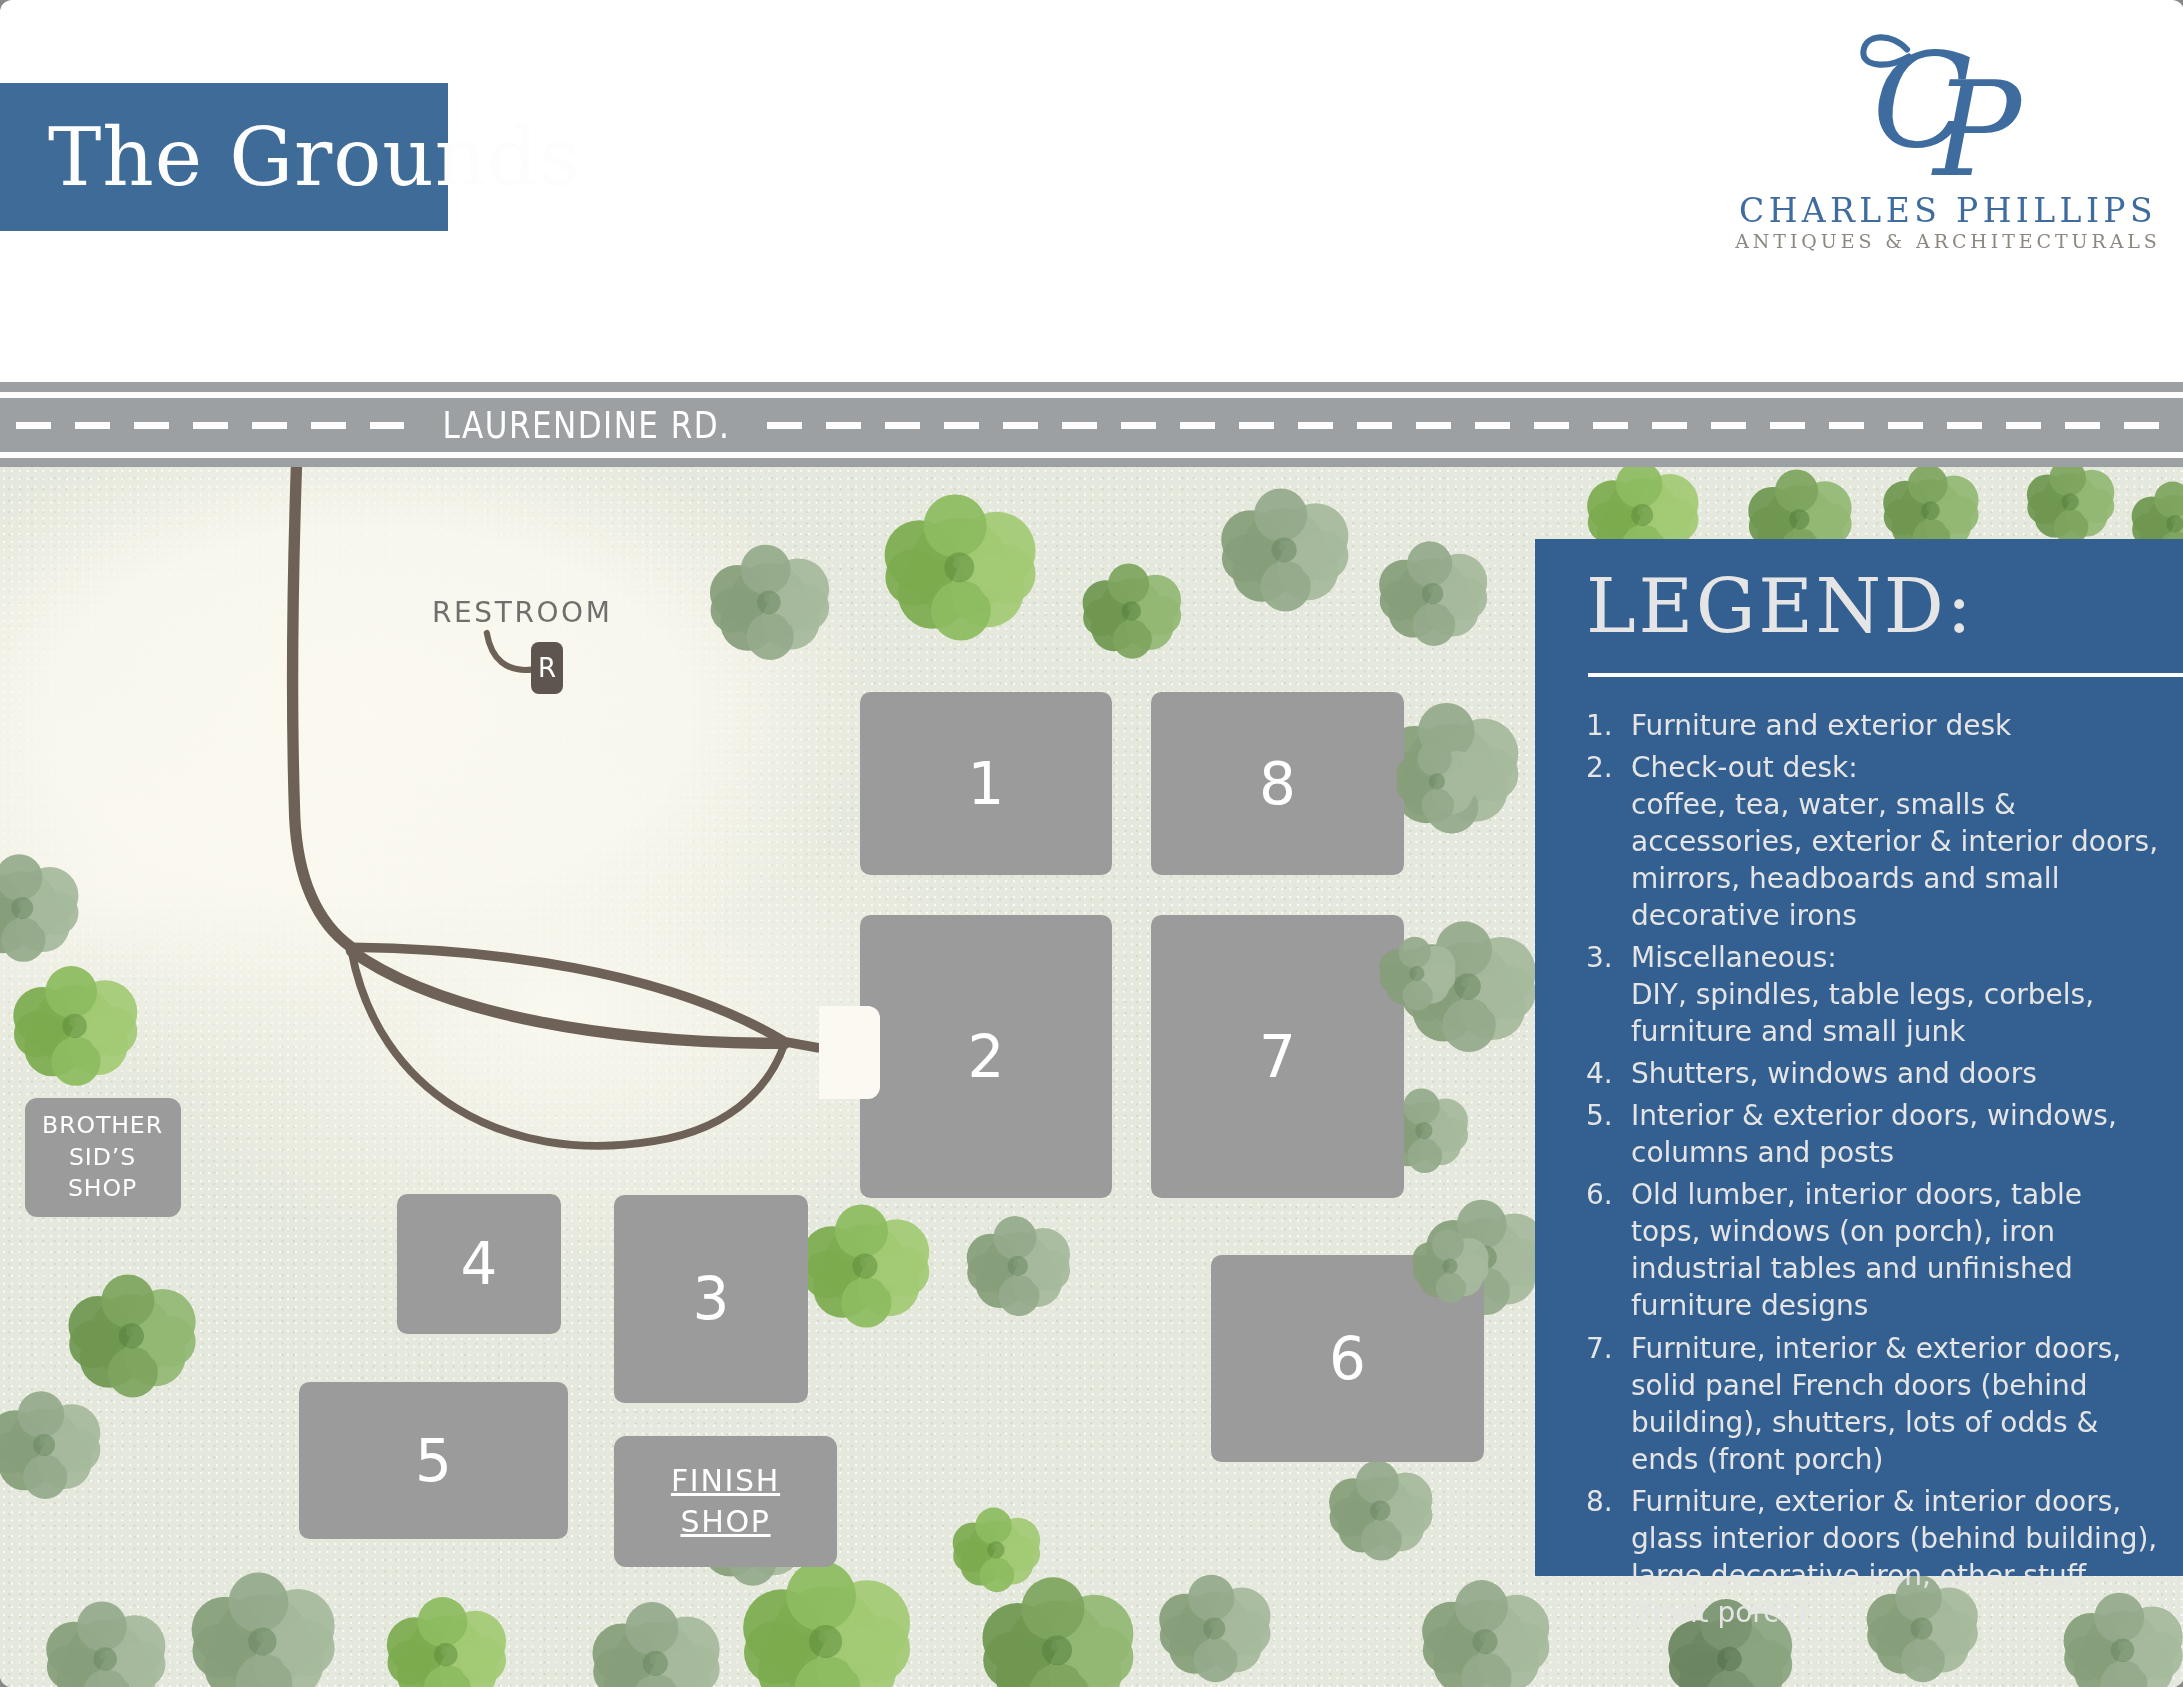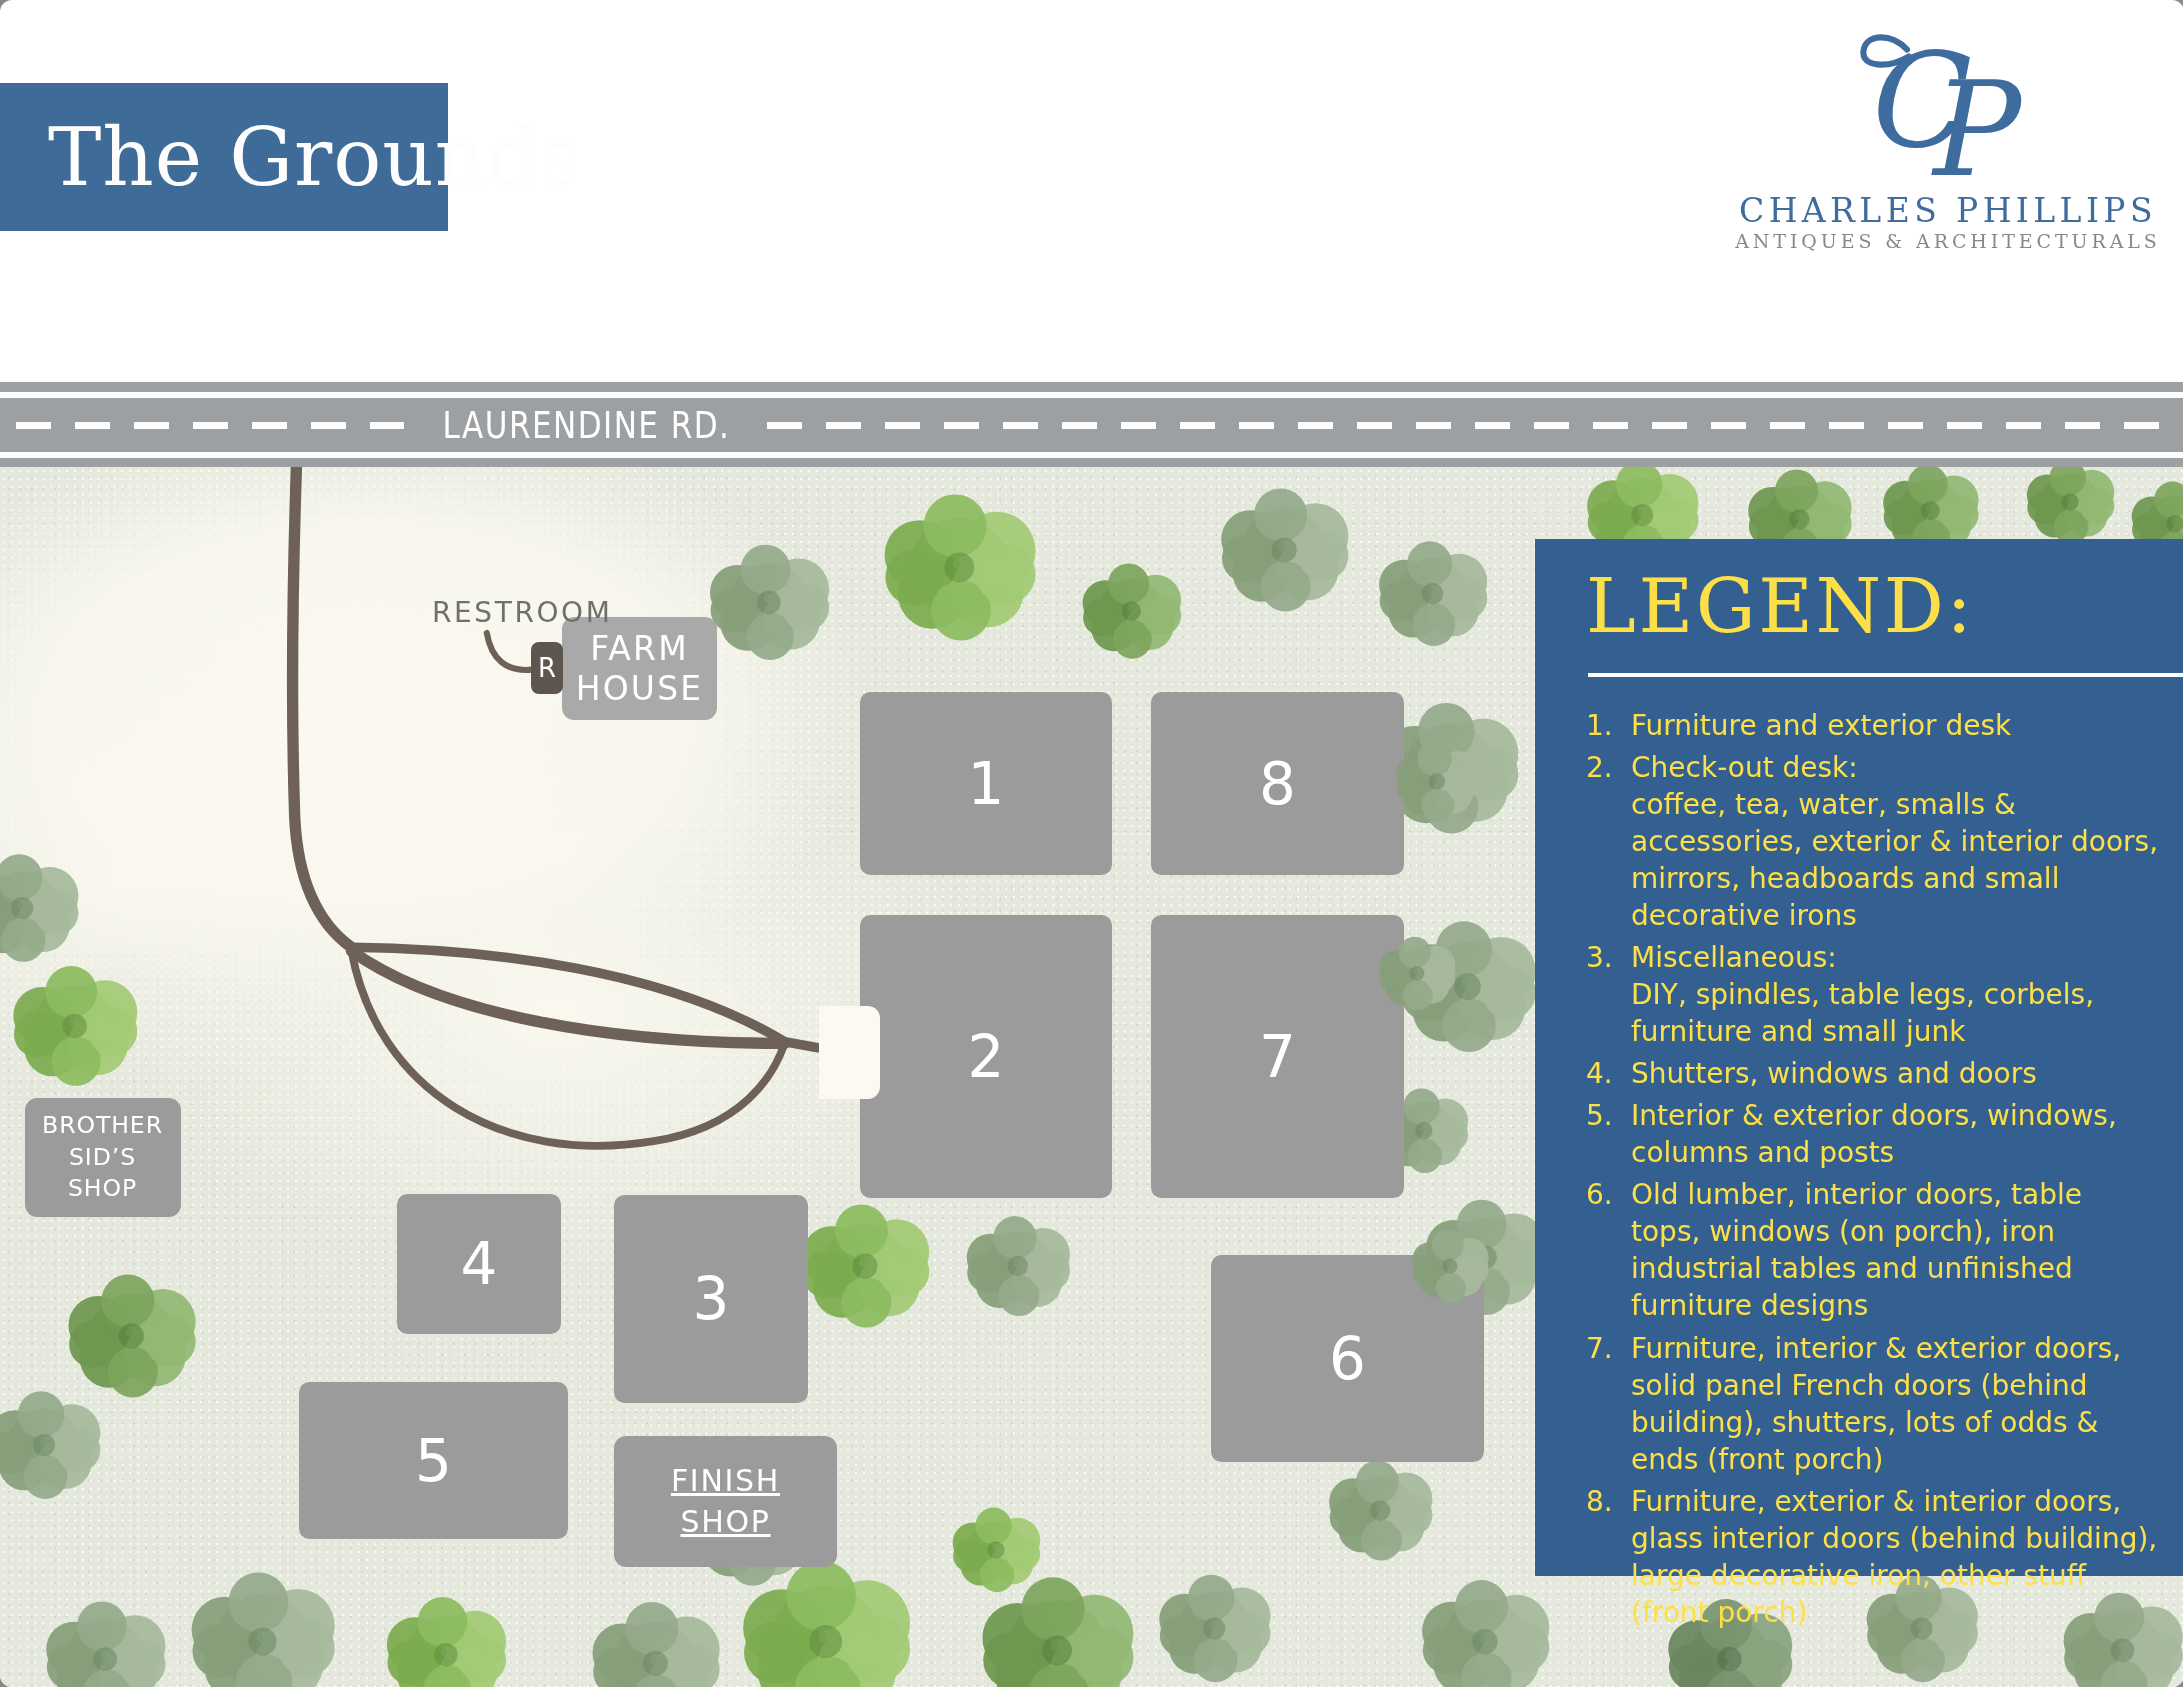--- a/index.html
+++ b/index.html
@@ -88,21 +88,21 @@
     position:absolute; left:432px; top:129px; z-index:6;
     color:var(--label-gray); font-size:28px; letter-spacing:2.6px;
   }
   #door-notch{
     position:absolute; left:819px; top:539px; width:61px; height:93px;
     background:var(--cream); border-radius:0 12.2px 12.2px 0; z-index:6;
   }
   
   #legend{
     position:absolute; left:1535px; top:72px; width:648px; height:1037px;
-    background:var(--legend-blue); z-index:10; color:#fde047;
+    background:var(--legend-blue); z-index:10; color:#e5e5e5;
     box-sizing:border-box; padding:23px 14px 0 51px;
   }
   #legend .legend-heading{
     font-family:"DejaVu Serif", serif; font-size:75px; letter-spacing:2.6px;
   }
   #legend .legend-rule{
     height:3.5px; background:#ffffff; margin:23px -35px 0 1.7px;
   }
   #legend-items{margin-top:30px;}
   .l-item{display:flex; margin-bottom:5.2px;}
@@ -557,22 +557,20 @@
         <path d="M 339 0 C 334 150 333 280 337 400 C 340 470 362 522 402 550" stroke-width="13"></path>
         <path d="M 402 550 C 560 552 760 575 898 658 L 936 665" stroke-width="11"></path>
         <path d="M 402 554 C 505 628 700 660 898 660" stroke-width="13"></path>
         <path d="M 402 554 C 432 715 575 800 748 772 C 850 756 886 696 898 660" stroke-width="9"></path>
         <path d="M 557 190 C 562 220 580 235 608 232" stroke-width="7"></path>
       </g>
     </svg>
 
     <div id="restroom-label">RESTROOM</div>
     <div id="restroom-marker" class="map-box">R</div>
-    <div id="farm-house" class="map-box">FARM
-HOUSE</div>
     <div id="brother-sids-shop" class="map-box">BROTHER
 SID’S
 SHOP</div>
     <div id="finish-shop" class="map-box">FINISH
 SHOP</div>
 
     <div id="buildings">
         <div class="building" style="left: 860px; top: 225px; width: 252px; height: 183px;">
           <span class="num">1</span>
         </div>

